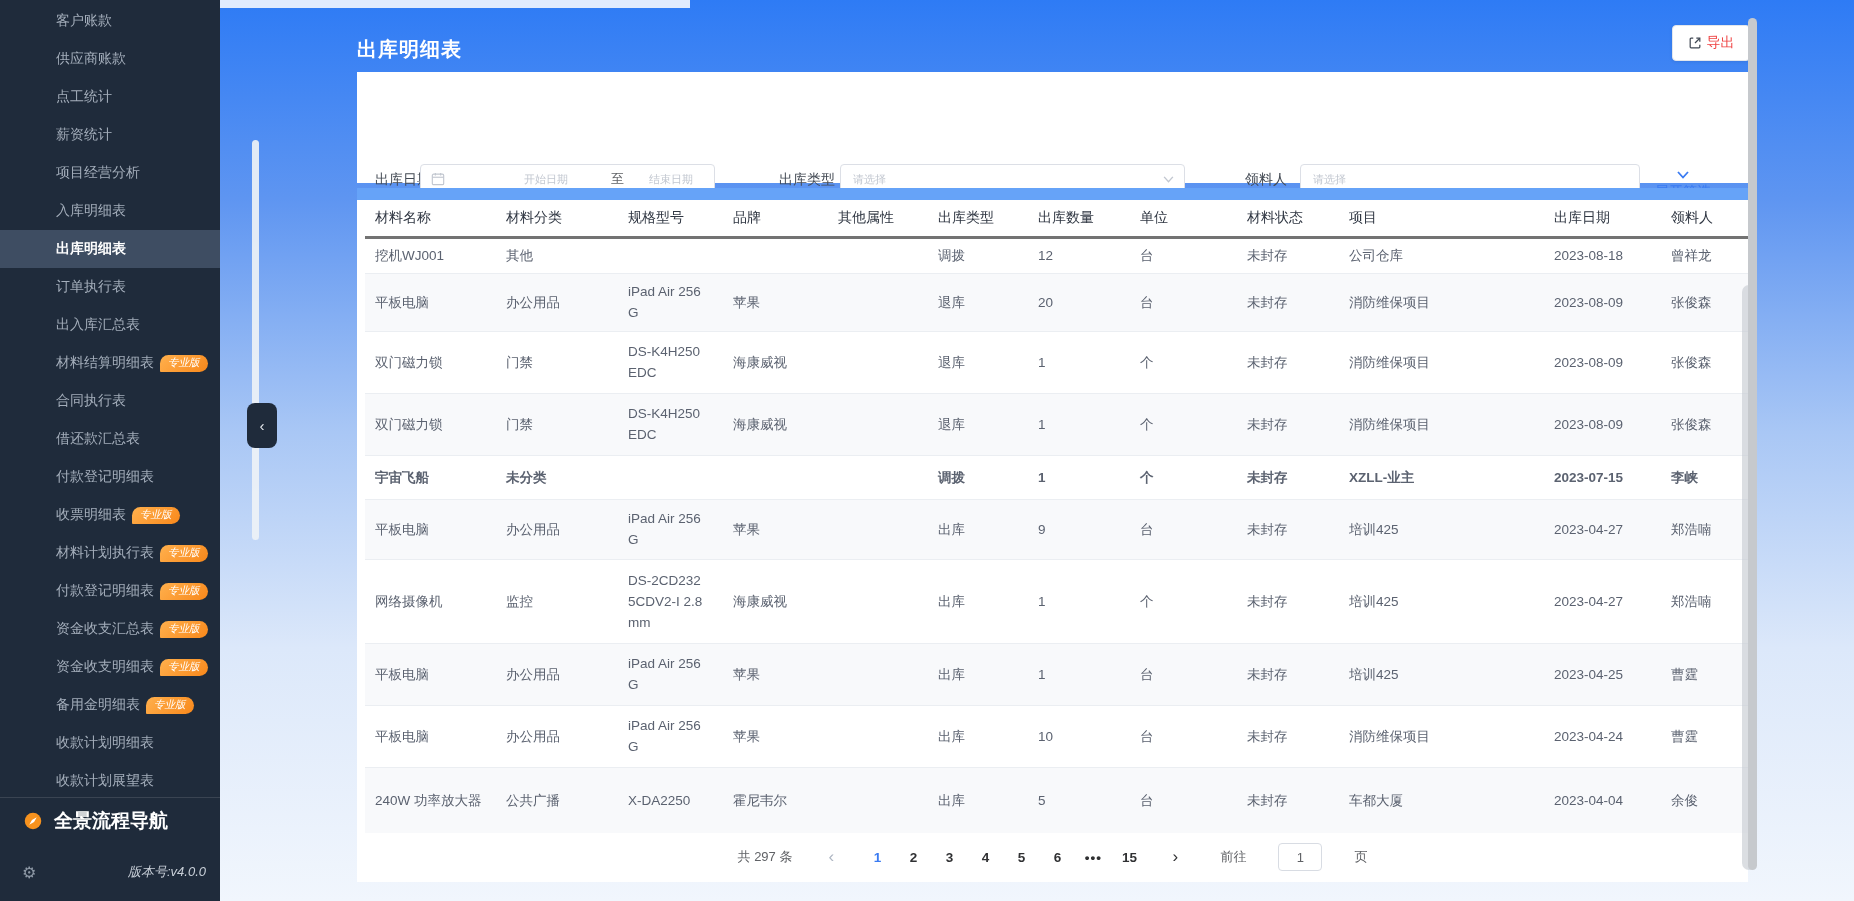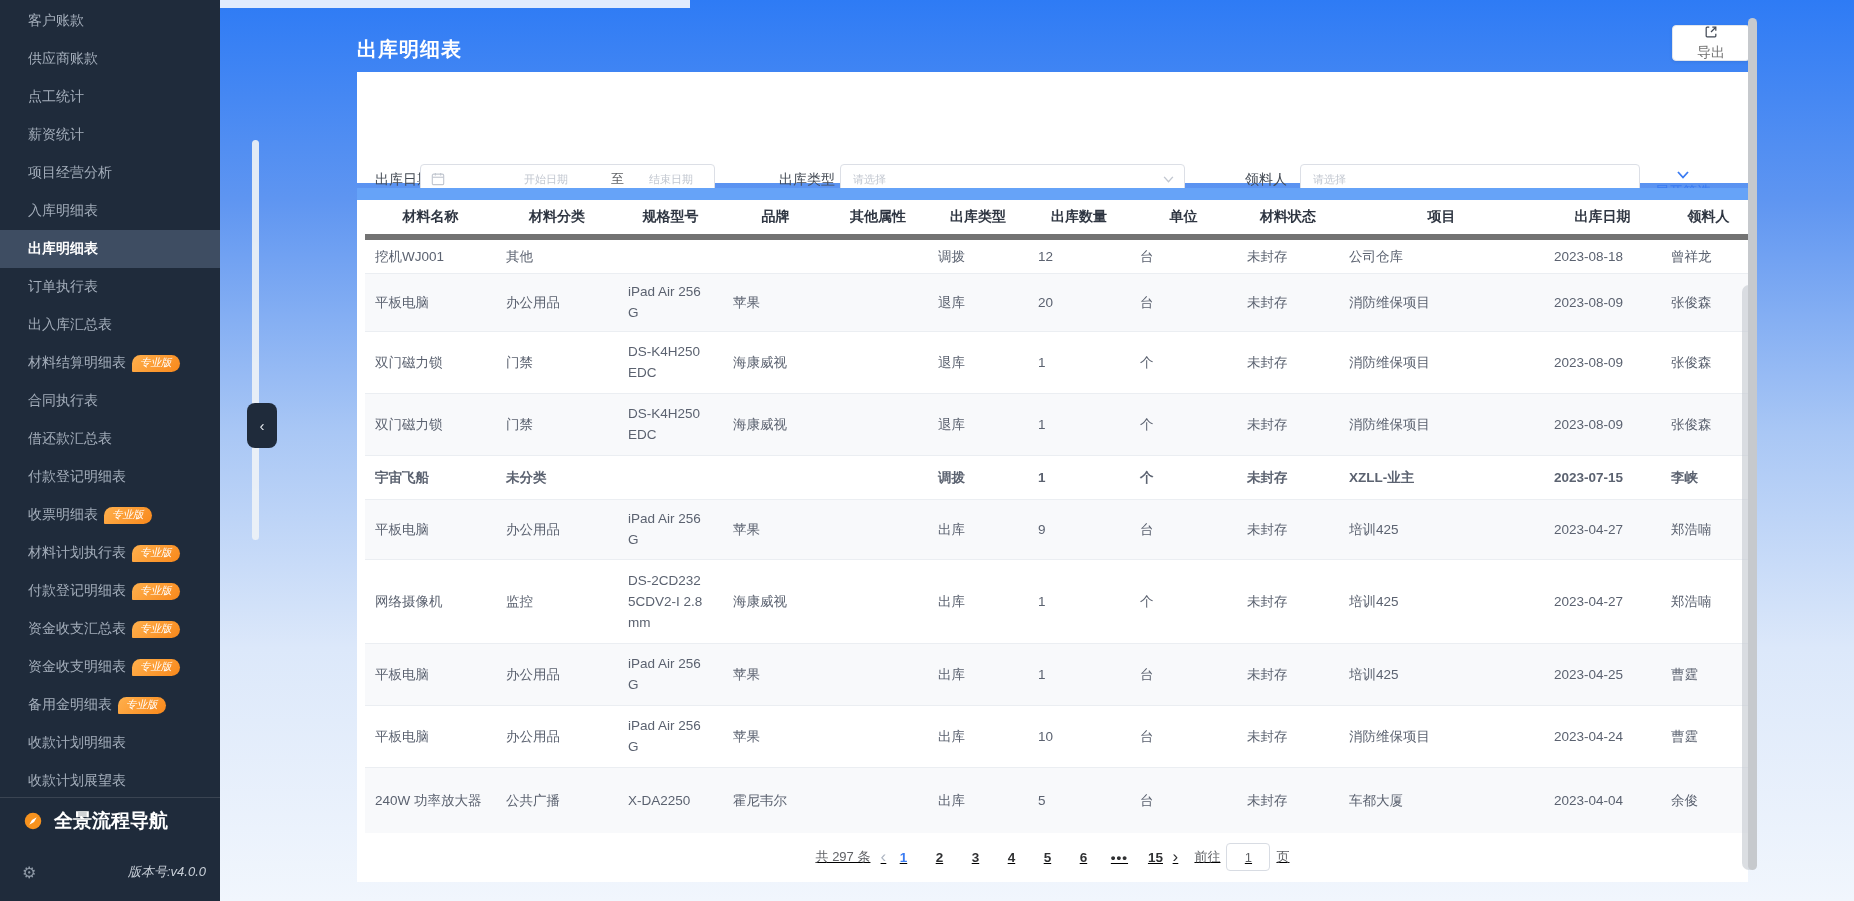--- a/index.html
+++ b/index.html
@@ -4,21 +4,21 @@
 <style>
   * { margin:0; padding:0; box-sizing:border-box; }
   html,body { width:1854px; height:901px; overflow:hidden; }
   body { font-family:"Liberation Sans","DejaVu Sans",sans-serif; }
   #stage { position:relative; width:1854px; height:901px; overflow:hidden;
            background:linear-gradient(180deg,#2E7BF5 0%,#5E95F1 22%,#A9C7F5 48%,#DCE8FA 72%,#F1F6FD 100%); }
 
   
   .sidebar { position:absolute; left:0; top:0; width:220px; height:901px; background:#1F2B3B; z-index:5; }
   .side-menu { position:absolute; top:2px; left:0; width:220px; }
-  .side-item { height:38px; display:flex; align-items:center; padding-left:28px; cursor:pointer;
+  .side-item { height:38px; display:flex; align-items:center; padding-left:56px; cursor:pointer;
                color:#A4AEBB; font-size:14px; white-space:nowrap; }
   .side-item.selected { background:#3E4D62; color:#FFFFFF; font-weight:bold; }
   .pro-badge { display:inline-block; margin-left:6px; padding:1px 8px 2px 8px; font-size:10.5px; font-style:italic;
                color:#fff; background:linear-gradient(135deg,#FFB04D,#F8881B); border-radius:9px 9px 9px 1px; }
   .side-divider { position:absolute; left:0; top:797px; width:220px; height:1px; background:rgba(255,255,255,0.12); }
   .side-nav-footer { position:absolute; left:0; top:801px; width:220px; height:40px; display:flex; align-items:center; cursor:pointer; }
   .compass-wrap { margin-left:24px; width:18px; height:18px; }
   .side-nav-footer .lbl { margin-left:12px; color:#FFFFFF; font-size:19px; font-weight:bold; }
   .side-version { position:absolute; left:0; top:852px; width:220px; height:40px; display:flex; align-items:center; }
   .gear { margin-left:22px; font-size:16px; color:#8D98A5; cursor:pointer; }
@@ -29,21 +29,21 @@
                     background:rgba(238,242,246,0.92); border-radius:4px; z-index:6; }
   .collapse-tab { position:absolute; left:247px; top:403px; width:30px; height:45px; background:#1F2B3B;
                   border-radius:8px; z-index:7; display:flex; align-items:center; justify-content:center;
                   color:#E6EAEE; font-size:15px; cursor:pointer; }
 
   
   .top-sliver { position:absolute; left:220px; top:0; width:470px; height:8px; background:rgba(255,255,255,0.85); }
   .page-title { position:absolute; left:357px; top:36px; color:#FFFFFF; font-size:20px; font-weight:bold; letter-spacing:1px; }
   .export-btn { position:absolute; left:1672px; top:25px; width:78px; height:36px; background:#FFFFFF;
                 border:1px solid #E2E6EC; border-radius:4px; display:flex; align-items:center; justify-content:center;
-                gap:5px; color:#737373; font-size:14px; cursor:pointer; box-shadow:0 1px 3px rgba(30,60,120,0.15);flex-direction:column; }
+                gap:5px; color:#ef4444; font-size:14px; cursor:pointer; box-shadow:0 1px 3px rgba(30,60,120,0.15); }
 
   
   .filter-card { position:absolute; left:357px; top:72px; width:1391px; height:111px; background:#FFFFFF; }
   .f-label { position:absolute; top:99px; font-size:14px; color:#434A54; }
   .f-box { position:absolute; top:92px; height:30px; background:#fff; border:1px solid #DCDFE6; border-radius:4px; }
   .date-box { left:63px; width:295px; display:flex; align-items:center; }
   .date-box .cal { margin-left:10px; }
   .ph { color:#C2C7D0; font-size:11px; }
   .date-start { position:absolute; left:75px; width:100px; text-align:center; }
   .date-sep { position:absolute; left:190px; color:#606266; font-size:13px; }
@@ -58,29 +58,29 @@
   .search-btn { position:absolute; left:39px; top:134px; width:215px; height:32px; background:#4D82F2; color:#fff;
                 font-size:14px; border:none; border-radius:4px; display:flex; align-items:center; justify-content:center; cursor:pointer; }
   .clear-link { position:absolute; left:323px; top:142px; color:#3A7BF2; font-size:14px; cursor:pointer; }
 
   
   .blue-strip { position:absolute; left:357px; top:188px; width:1391px; height:12px; background:#66A3F8; }
 
   
   .table-card { position:absolute; left:357px; top:200px; width:1391px; height:682px; background:#FFFFFF; overflow:hidden; }
   table.grid { border-collapse:collapse; table-layout:fixed; width:1383px; margin-left:8px; }
-  table.grid th { text-align:center; font-size:14px; color:#2F3642; font-weight:bold; height:37px;
-                  border-bottom:6px solid #737373; padding:0 10px; }
+  table.grid th { text-align:left; font-size:14px; color:#2F3642; font-weight:normal; height:37px;
+                  border-bottom:3px solid #737373; padding:0 10px; }
   table.grid td { font-size:13.5px; color:#5B6270; padding:4px 10px; vertical-align:middle;
                   border-bottom:1px solid #EBEEF2; line-height:21px; word-break:break-word; }
   table.grid tr.zebra td { background:#F8F9FB; }
 
   
   .pagination { position:absolute; left:357px; top:833px; width:1391px; height:48px; background:#fff;
-                display:flex; align-items:center; justify-content:center; gap:0;text-decoration:underline; }
+                display:flex; align-items:center; justify-content:center; gap:26px; }
   .pg-total { color:#606266; font-size:13px; margin-right:4px; }
   .pg-arrow { color:#ADB5C2; font-size:17px; width:18px; text-align:center; cursor:pointer; }
   .pg-arrow.next { color:#303133; }
   .pg-num { min-width:22px; text-align:center; font-size:13.5px; font-weight:bold; color:#303133; cursor:pointer; }
   .pg-num.active { color:#3A7BF2; }
   .pg-num.ellipsis { color:#303133; letter-spacing:1px; cursor:default; }
   .pg-goto { color:#606266; font-size:13px; margin-left:10px; }
   .pg-input { width:44px; height:28px; border:1px solid #D8DCE3; border-radius:4px; text-align:center;
               font-size:13px; color:#606266; margin:0 6px; }
   .pg-suffix { color:#606266; font-size:13px; }

